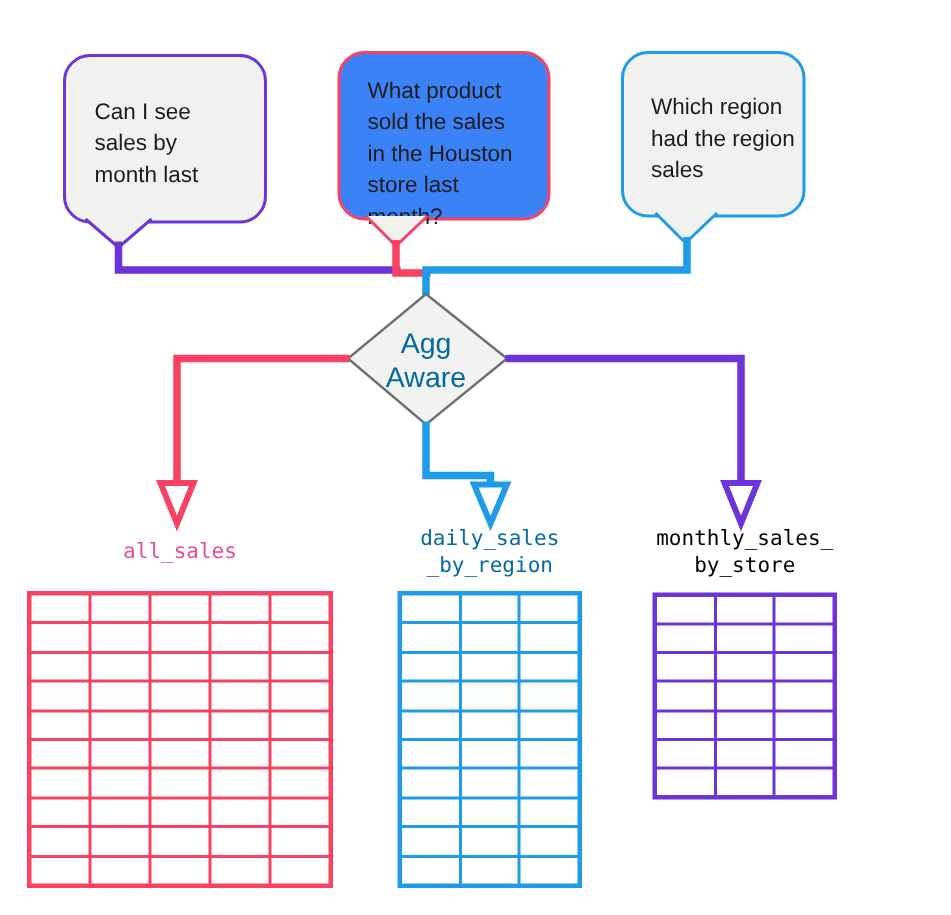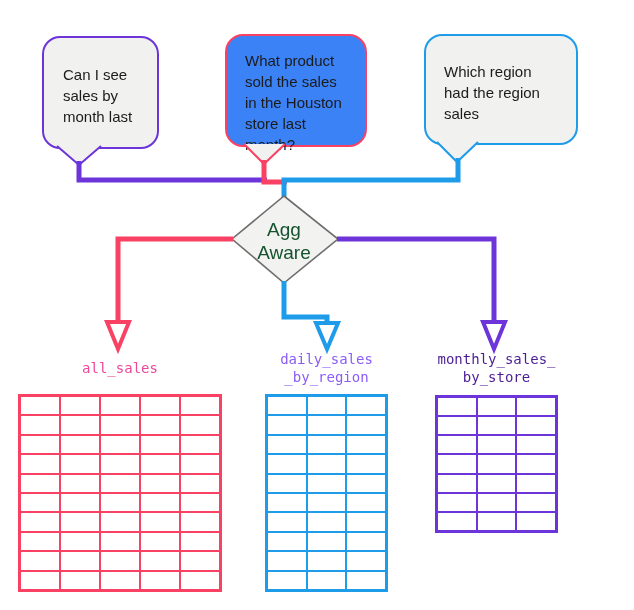--- a/index.html
+++ b/index.html
@@ -6,23 +6,23 @@
   .canvas{
     position:relative;width:634px;height:610px;background:#ffffff;overflow:hidden;
     font-family:"Liberation Sans",sans-serif;
   }
   .bubble{
     position:absolute;box-sizing:border-box;background:#F1F1F0;
     border:2px solid #888;border-radius:18px;color:#1B1B1B;
     font-size:15px;line-height:21px;
   }
   .bubble .ln{white-space:nowrap;}
-  .b1{left:42px;top:36px;width:117px;height:113px;padding:26px 0 0 19px;}
+  .b1{left:42px;top:36px;width:136px;height:113px;padding:26px 0 0 19px;}
   .b2{left:225px;top:34px;width:142px;height:113px;padding:14px 0 0 18px;}
-  .b3{left:424px;top:34px;width:154px;height:111px;padding:25px 0 0 18px;}
+  .b3{left:414px;top:34px;width:123px;height:111px;padding:25px 0 0 18px;}
   .overlay{position:absolute;left:0;top:0;width:634px;height:610px;pointer-events:none;}
   .tail{stroke-width:2;fill:#F1F1F0;stroke-linejoin:miter;}
   .conn{fill:none;stroke-width:5;stroke-linejoin:miter;stroke-linecap:butt;}
   .diamond{stroke-width:1.6;}
   .arrow{fill:#ffffff;stroke-width:4;stroke-linejoin:miter;}
   .diamond-label{
     position:absolute;left:234px;top:218px;width:100px;text-align:center;
     font-size:19px;line-height:23px;color:#1B1B1B;
   }
   .tbl-label{
@@ -79,33 +79,33 @@
 
     <path class="conn" d="M233 239 L118 239 L118 322" style="stroke: rgb(249, 66, 99);"></path>
     <path class="conn" d="M337 239 L494 239 L494 321" style="stroke: rgb(108, 52, 217);"></path>
     <path class="conn" d="M284 281 L284 317 L327 317 L327 323" style="stroke: rgb(30, 155, 233);"></path>
 
     <polygon class="arrow" points="107,322 129,322 118,349" style="stroke: rgb(249, 66, 99);"></polygon>
     <polygon class="arrow" points="316,323 338,323 327,349" style="stroke: rgb(30, 155, 233);"></polygon>
     <polygon class="arrow" points="483,322 505,322 494,349" style="stroke: rgb(108, 52, 217);"></polygon>
   </svg>
 
-  <div class="diamond-label" style="color: #14532d;">
+  <div class="diamond-label" style="color: #0369a1;">
     <div>Agg</div>
     <div>Aware</div>
   </div>
 
   <div class="tbl-label lbl1" style="color: #ec4899;">
     <div>all_sales</div>
   </div>
-  <div class="tbl-label lbl2" style="color: #8b5cf6;">
+  <div class="tbl-label lbl2" style="color: #0369a1;">
     <div>daily_sales</div>
     <div>_by_region</div>
   </div>
-  <div class="tbl-label lbl3" style="color: #4c1d95;">
+  <div class="tbl-label lbl3" style="color: #000000;">
     <div>monthly_sales_</div>
     <div>by_store</div>
   </div>
 
   <div class="tbl t1" style="grid-template-columns: repeat(5, 1fr); grid-template-rows: repeat(10, 1fr); background-color: rgb(249, 66, 99);">
       <div class="cell"></div>
       <div class="cell"></div>
       <div class="cell"></div>
       <div class="cell"></div>
       <div class="cell"></div>

